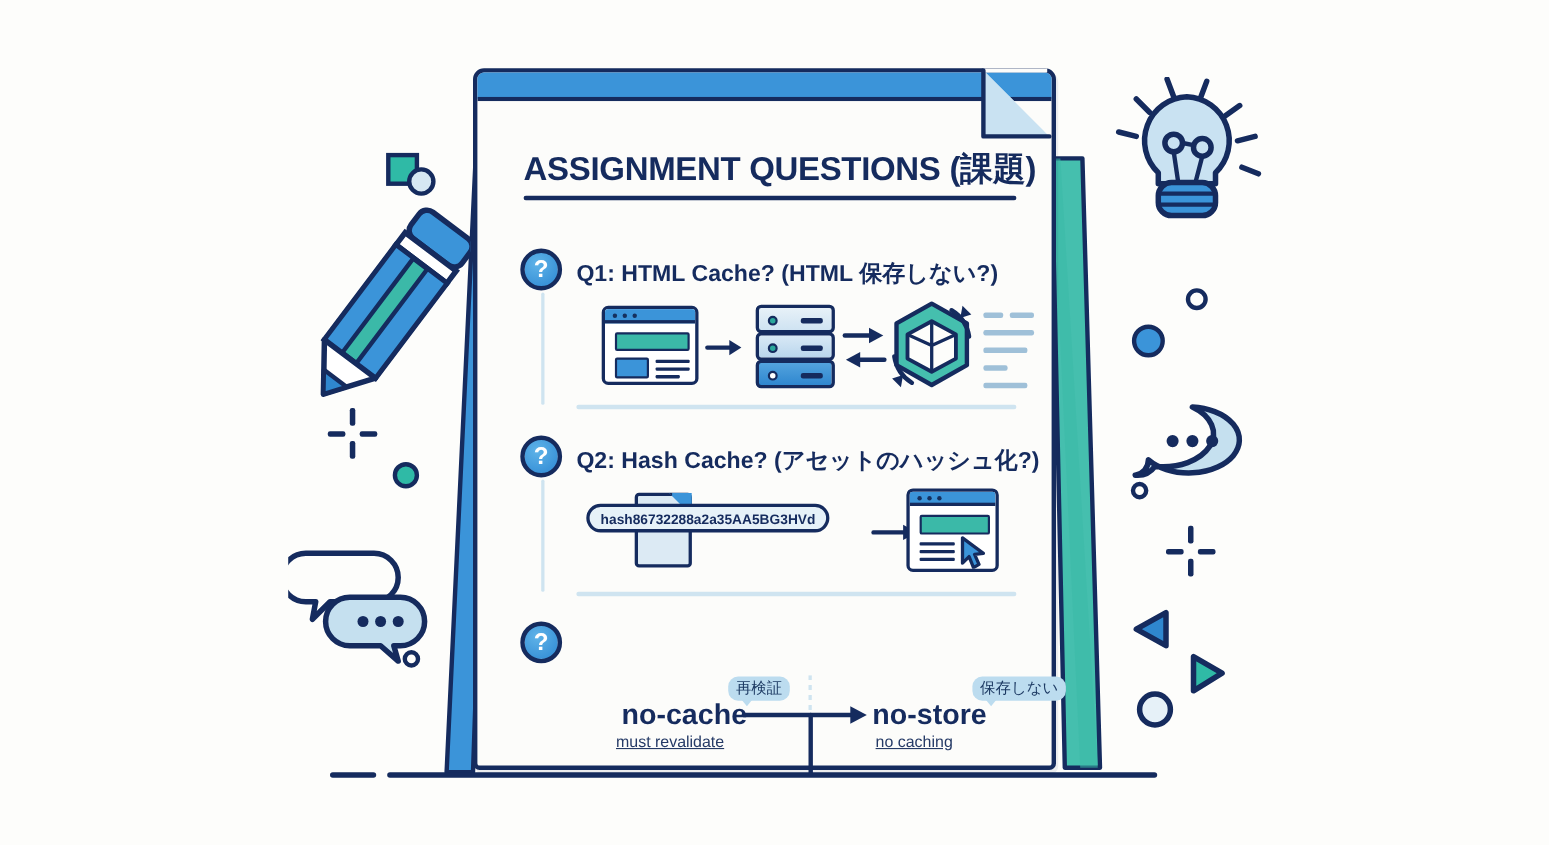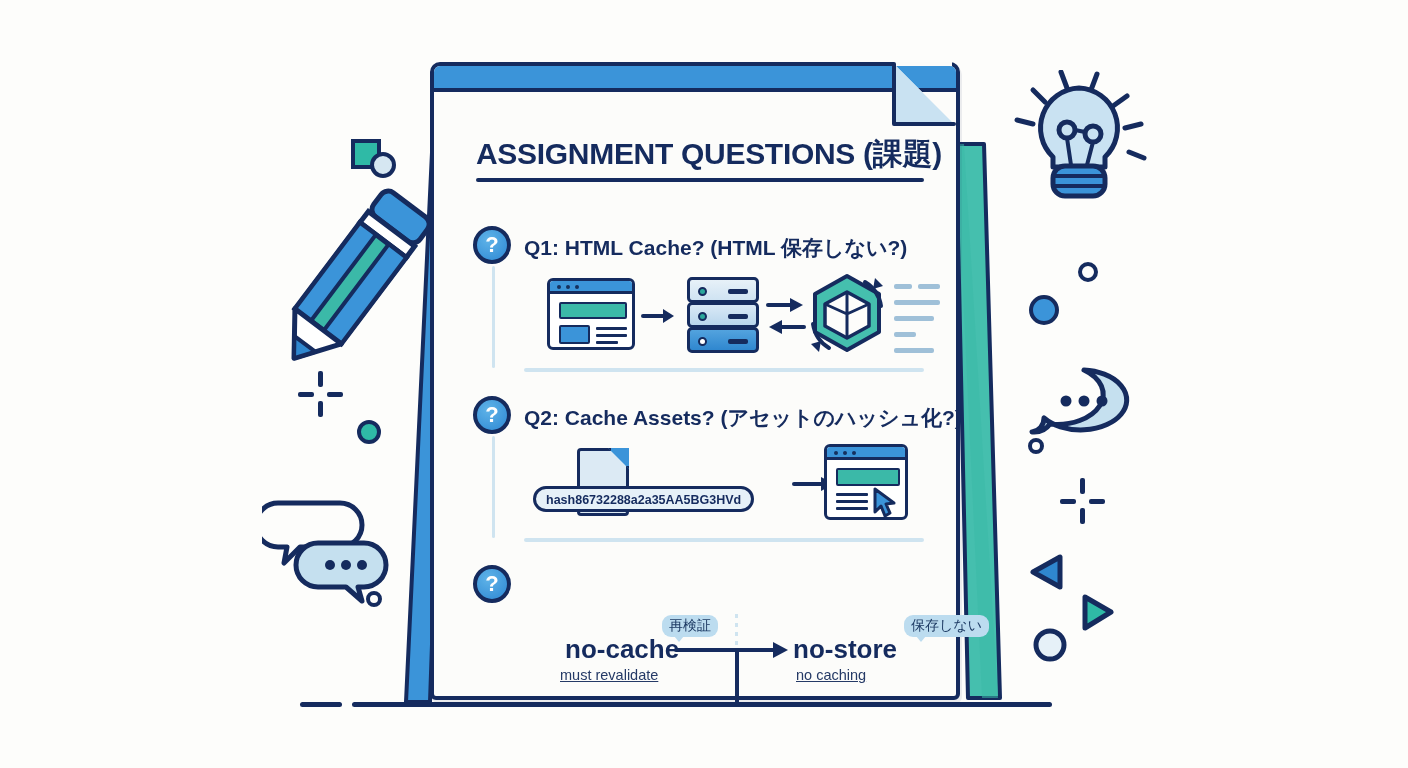--- a/index.html
+++ b/index.html
@@ -234,27 +234,27 @@
         <div class="gray-line" style="left:460px; top:266px; width:22px; height:5px;"></div>
         <div class="gray-line" style="left:460px; top:282px; width:40px; height:5px;"></div>
       </div>
     </div>
 
     <div class="divider" style="top:302px;"></div>
 
     <div class="q-badge" style="left:39px; top:330px;">
       <span>?</span>
     </div>
-    <div class="q-title" style="left:90px; top:338px;">Q2: Cache Assets? (アセットのハッシュ化?)</div>
+    <div class="q-title" style="left:90px; top:338px;">Q2: Hash Cache? (アセットのハッシュ化?)</div>
 
     <div>
       <div class="filedoc" style="left:143px; top:382px;">
         <div class="filedoc-fold"></div>
       </div>
-      <div class="hash-pill" style="left:99px; top:420px;">hash86732288a2a35AA5BG3HVd</div>
+      <div class="hash-pill" style="left:99px; top:392px;">hash86732288a2a35AA5BG3HVd</div>
 
       <svg class="deco" style="left:358px; top:408px;" width="48" height="20" viewBox="0 0 48 20">
         <path d="M2,10 L34,10" stroke="#152b5e" stroke-width="4" stroke-linecap="round"></path>
         <path d="M29,3 L42,10 L29,17 Z" fill="#152b5e"></path>
       </svg>
 
       <div class="browser" style="left:390px; top:378px; width:84px; height:76px;">
         <div class="browser-bar"></div>
         <div class="dot" style="left:7px;"></div>
         <div class="dot" style="left:16px;"></div>
@@ -280,21 +280,21 @@
       <div class="cmp-term" style="left:131px; top:568px;">no-cache</div>
       <div class="cmp-sub" style="left:126px; top:601px;">must revalidate</div>
 
       <div class="cmp-dots" style="left:301px; top:548px; height:34px; background:repeating-linear-gradient(#cfe4f0 0 4px, transparent 4px 9px);"></div>
       <svg class="deco" style="left:240px; top:574px;" width="120" height="20" viewBox="0 0 120 20">
         <path d="M2,10 L104,10" stroke="#152b5e" stroke-width="4" stroke-linecap="round"></path>
         <path d="M99,2 L114,10 L99,18 Z" fill="#152b5e"></path>
       </svg>
       <div class="cmp-axis-v" style="left:301px; top:582px; height:58px;"></div>
 
-      <div class="jp-badge" style="left:470px; top:549px;">保存しない</div>
+      <div class="jp-badge" style="left:450px; top:549px;">保存しない</div>
       <div class="cmp-term" style="left:359px; top:568px;">no-store</div>
       <div class="cmp-sub" style="left:362px; top:601px;">no caching</div>
     </div>
   </div>
 
   <svg class="deco" style="left:350px; top:138px;" width="48" height="46" viewBox="0 0 48 46">
     <rect x="3" y="3" width="26" height="26" fill="#2fbaa6" stroke="#152b5e" stroke-width="4"></rect>
     <circle cx="33" cy="27" r="11" fill="#d6e7f2" stroke="#152b5e" stroke-width="4"></circle>
   </svg>
 

